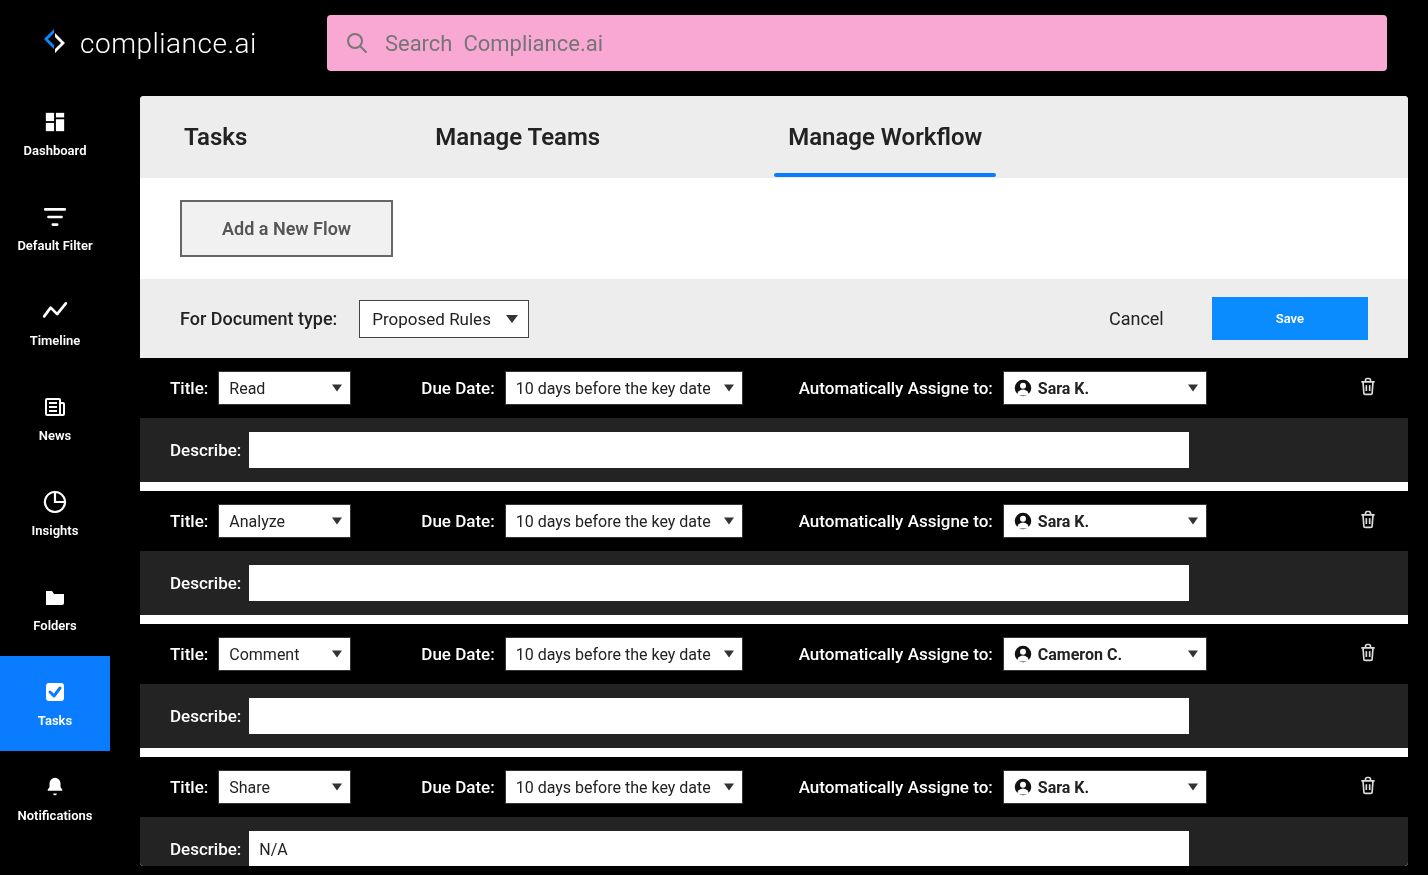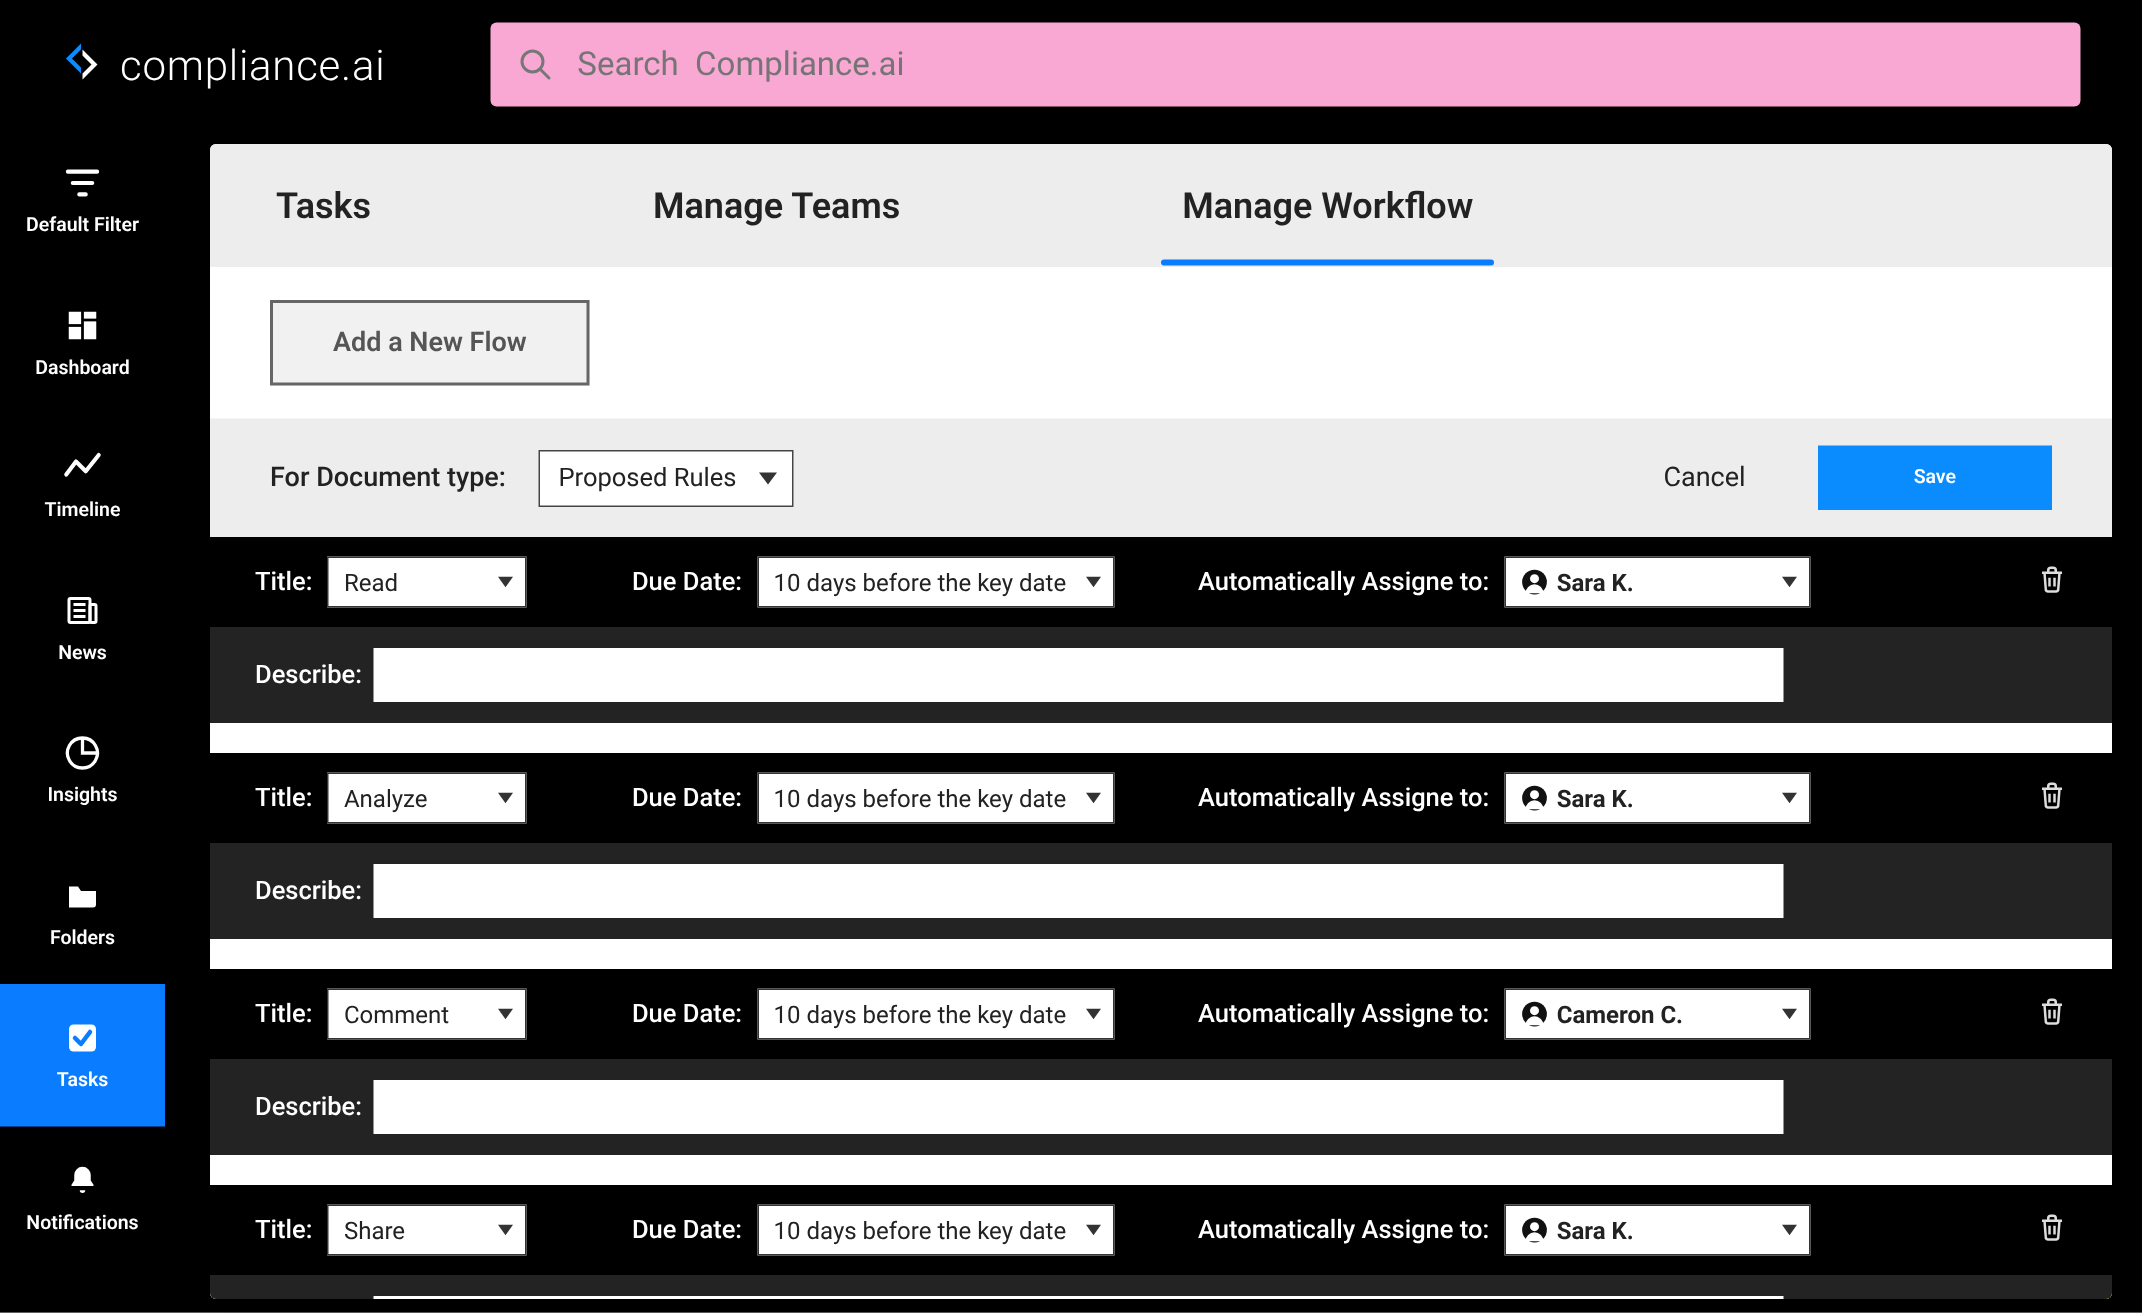--- a/index.html
+++ b/index.html
@@ -34,21 +34,21 @@
 
   .filter-row { margin-top: 22px; padding: 18px 40px; background: #ededed; display: flex; align-items: center; gap: 22px; }
   .filter-lbl { font-size: 18px; font-weight: 500; color: #222; }
   .select { position: relative; background: #fff; border: 1px solid #444; height: 38px; display: flex; align-items: center; padding: 0 34px 0 12px; font-size: 17px; color: #222; cursor: pointer; min-width: 170px; }
   .select .caret { position: absolute; right: 10px; top: 50%; transform: translateY(-50%); width: 0; height: 0; border-left: 6px solid transparent; border-right: 6px solid transparent; border-top: 8px solid #333; }
   .spacer { flex: 1; }
   .link-btn { font-size: 18px; color: #222; cursor: pointer; margin-right: 26px; margin-left: 44px; }
   .save-btn { background: #0a8cff; color: #fff; font-size: 13px; font-weight: 600; border: none; padding: 14px 64px; cursor: pointer; }
 
   .flows { padding: 0; }
-  .flow { background: #bef264; margin-bottom: 20px; }
+  .flow { background: #eab308; margin-bottom: 9px; }
   .flow-head { height: 60px; background: #000; display: flex; align-items: center; padding: 0 30px; gap: 10px; color: #fff; }
   .fh-label { font-size: 17px; color: #fff; font-weight: 500; }
   .fh-sel { position: relative; background: #fff; border: 1px solid #333; height: 34px; display: flex; align-items: center; padding: 0 30px 0 10px; font-size: 16px; color: #222; cursor: pointer; }
   .fh-sel .caret { position: absolute; right: 8px; top: 50%; transform: translateY(-50%); width: 0; height: 0; border-left: 5px solid transparent; border-right: 5px solid transparent; border-top: 7px solid #333; }
   .title-sel { width: 133px; margin-right: 60px; }
   .due-sel { width: 238px; margin-right: 46px; }
   .assign-sel { width: 204px; display: flex; align-items: center; gap: 6px; font-weight: bold; }
   .avatar { width: 18px; height: 18px; }
   .trash { margin-left: auto; color: #ddd; cursor: pointer; }
   .flow-desc { background: #232323; height: 64px; display: flex; align-items: center; padding: 0 30px; gap: 8px; color: #fff; }
@@ -72,36 +72,36 @@
     </svg>
     <input class="search-input" placeholder="Search  Compliance.ai" style="">
   </div>
 </div>
 
 <div class="layout">
 
   <div class="sidebar">
     <div class="side-item">
       <span class="side-ico">
-        <svg width="26" height="26" viewBox="0 0 24 24">
-            <path d="M3 5h18M6 12h12M10 19h4" stroke="#fff" stroke-width="2.5" stroke-linecap="round"></path>
-          </svg>
-      </span>
-      <span class="side-lbl">Default Filter</span>
-    </div>
-    <div class="side-item">
-      <span class="side-ico">
         <svg width="22" height="22" viewBox="0 0 24 24">
             <rect x="2" y="2" width="9" height="9" fill="#fff"></rect>
             <rect x="13" y="2" width="9" height="5" fill="#fff"></rect>
             <rect x="13" y="9" width="9" height="13" fill="#fff"></rect>
             <rect x="2" y="13" width="9" height="9" fill="#fff"></rect>
           </svg>
       </span>
       <span class="side-lbl">Dashboard</span>
+    </div>
+    <div class="side-item">
+      <span class="side-ico">
+        <svg width="26" height="26" viewBox="0 0 24 24">
+            <path d="M3 5h18M6 12h12M10 19h4" stroke="#fff" stroke-width="2.5" stroke-linecap="round"></path>
+          </svg>
+      </span>
+      <span class="side-lbl">Default Filter</span>
     </div>
     <div class="side-item">
       <span class="side-ico">
         <svg width="26" height="26" viewBox="0 0 24 24">
             <polyline points="2,16 8,8 14,14 22,4" fill="none" stroke="#fff" stroke-width="2.5" stroke-linecap="round" stroke-linejoin="round"></polyline>
           </svg>
       </span>
       <span class="side-lbl">Timeline</span>
     </div>
     <div class="side-item">

